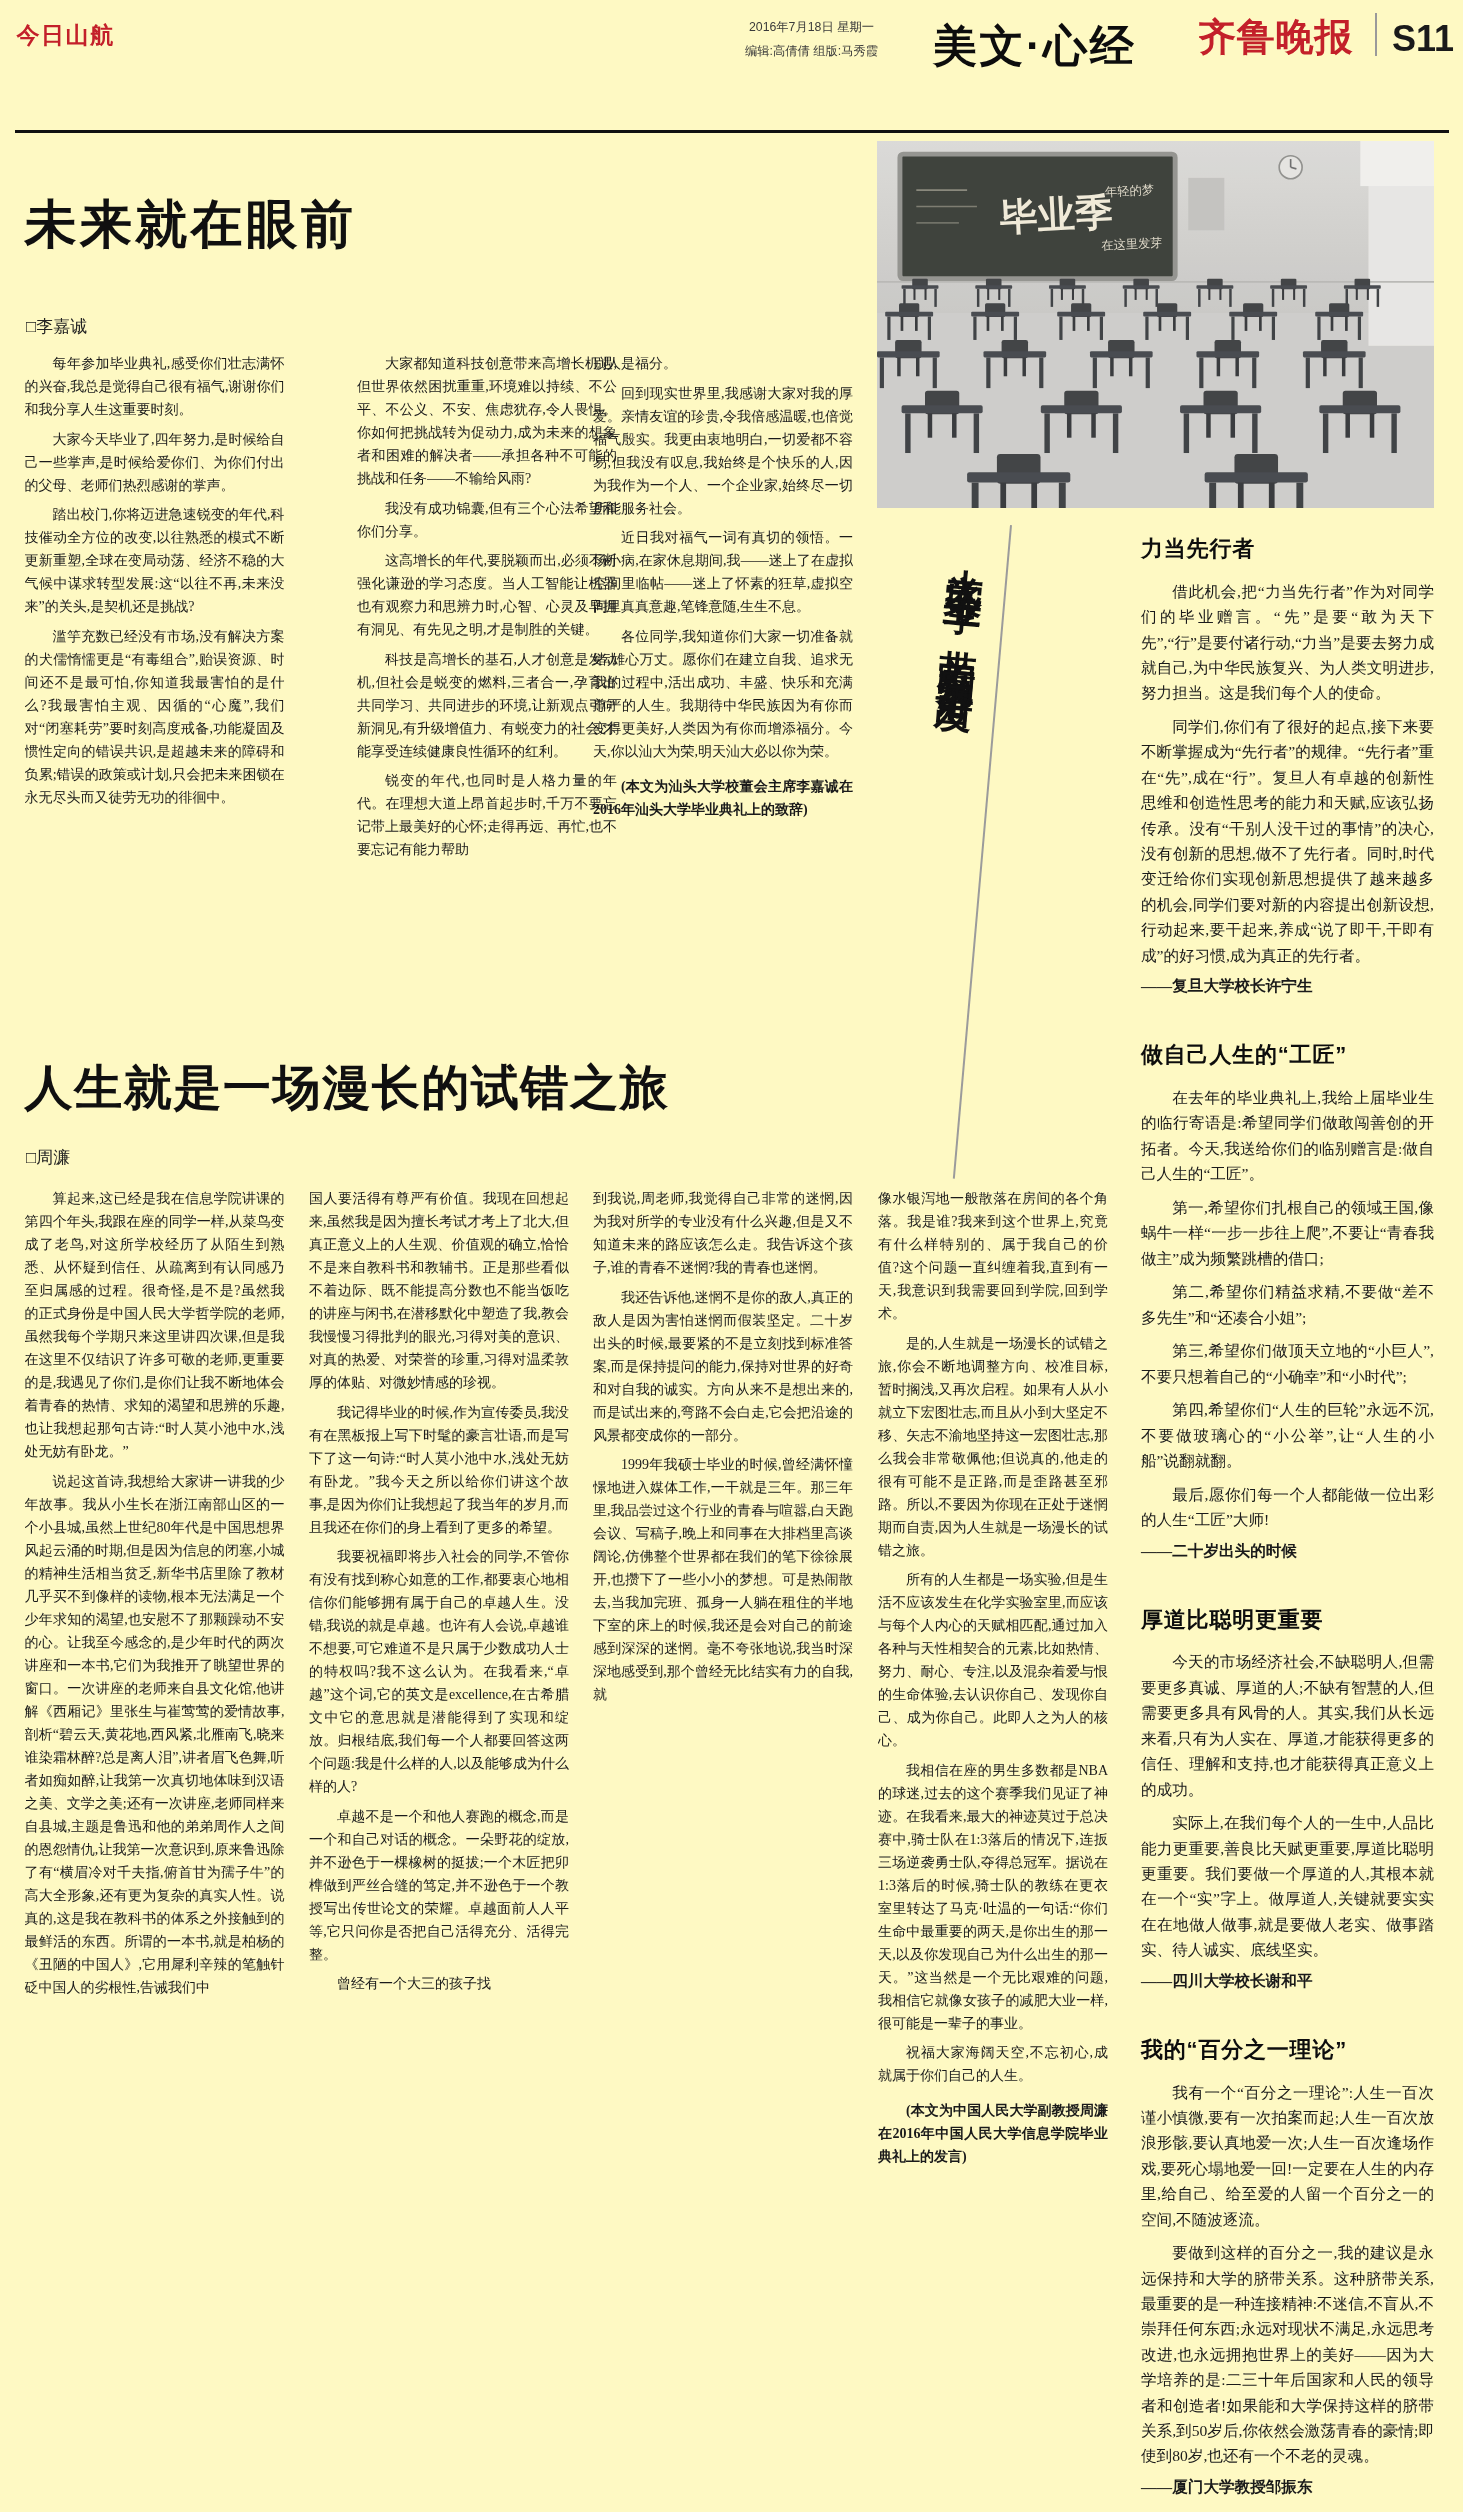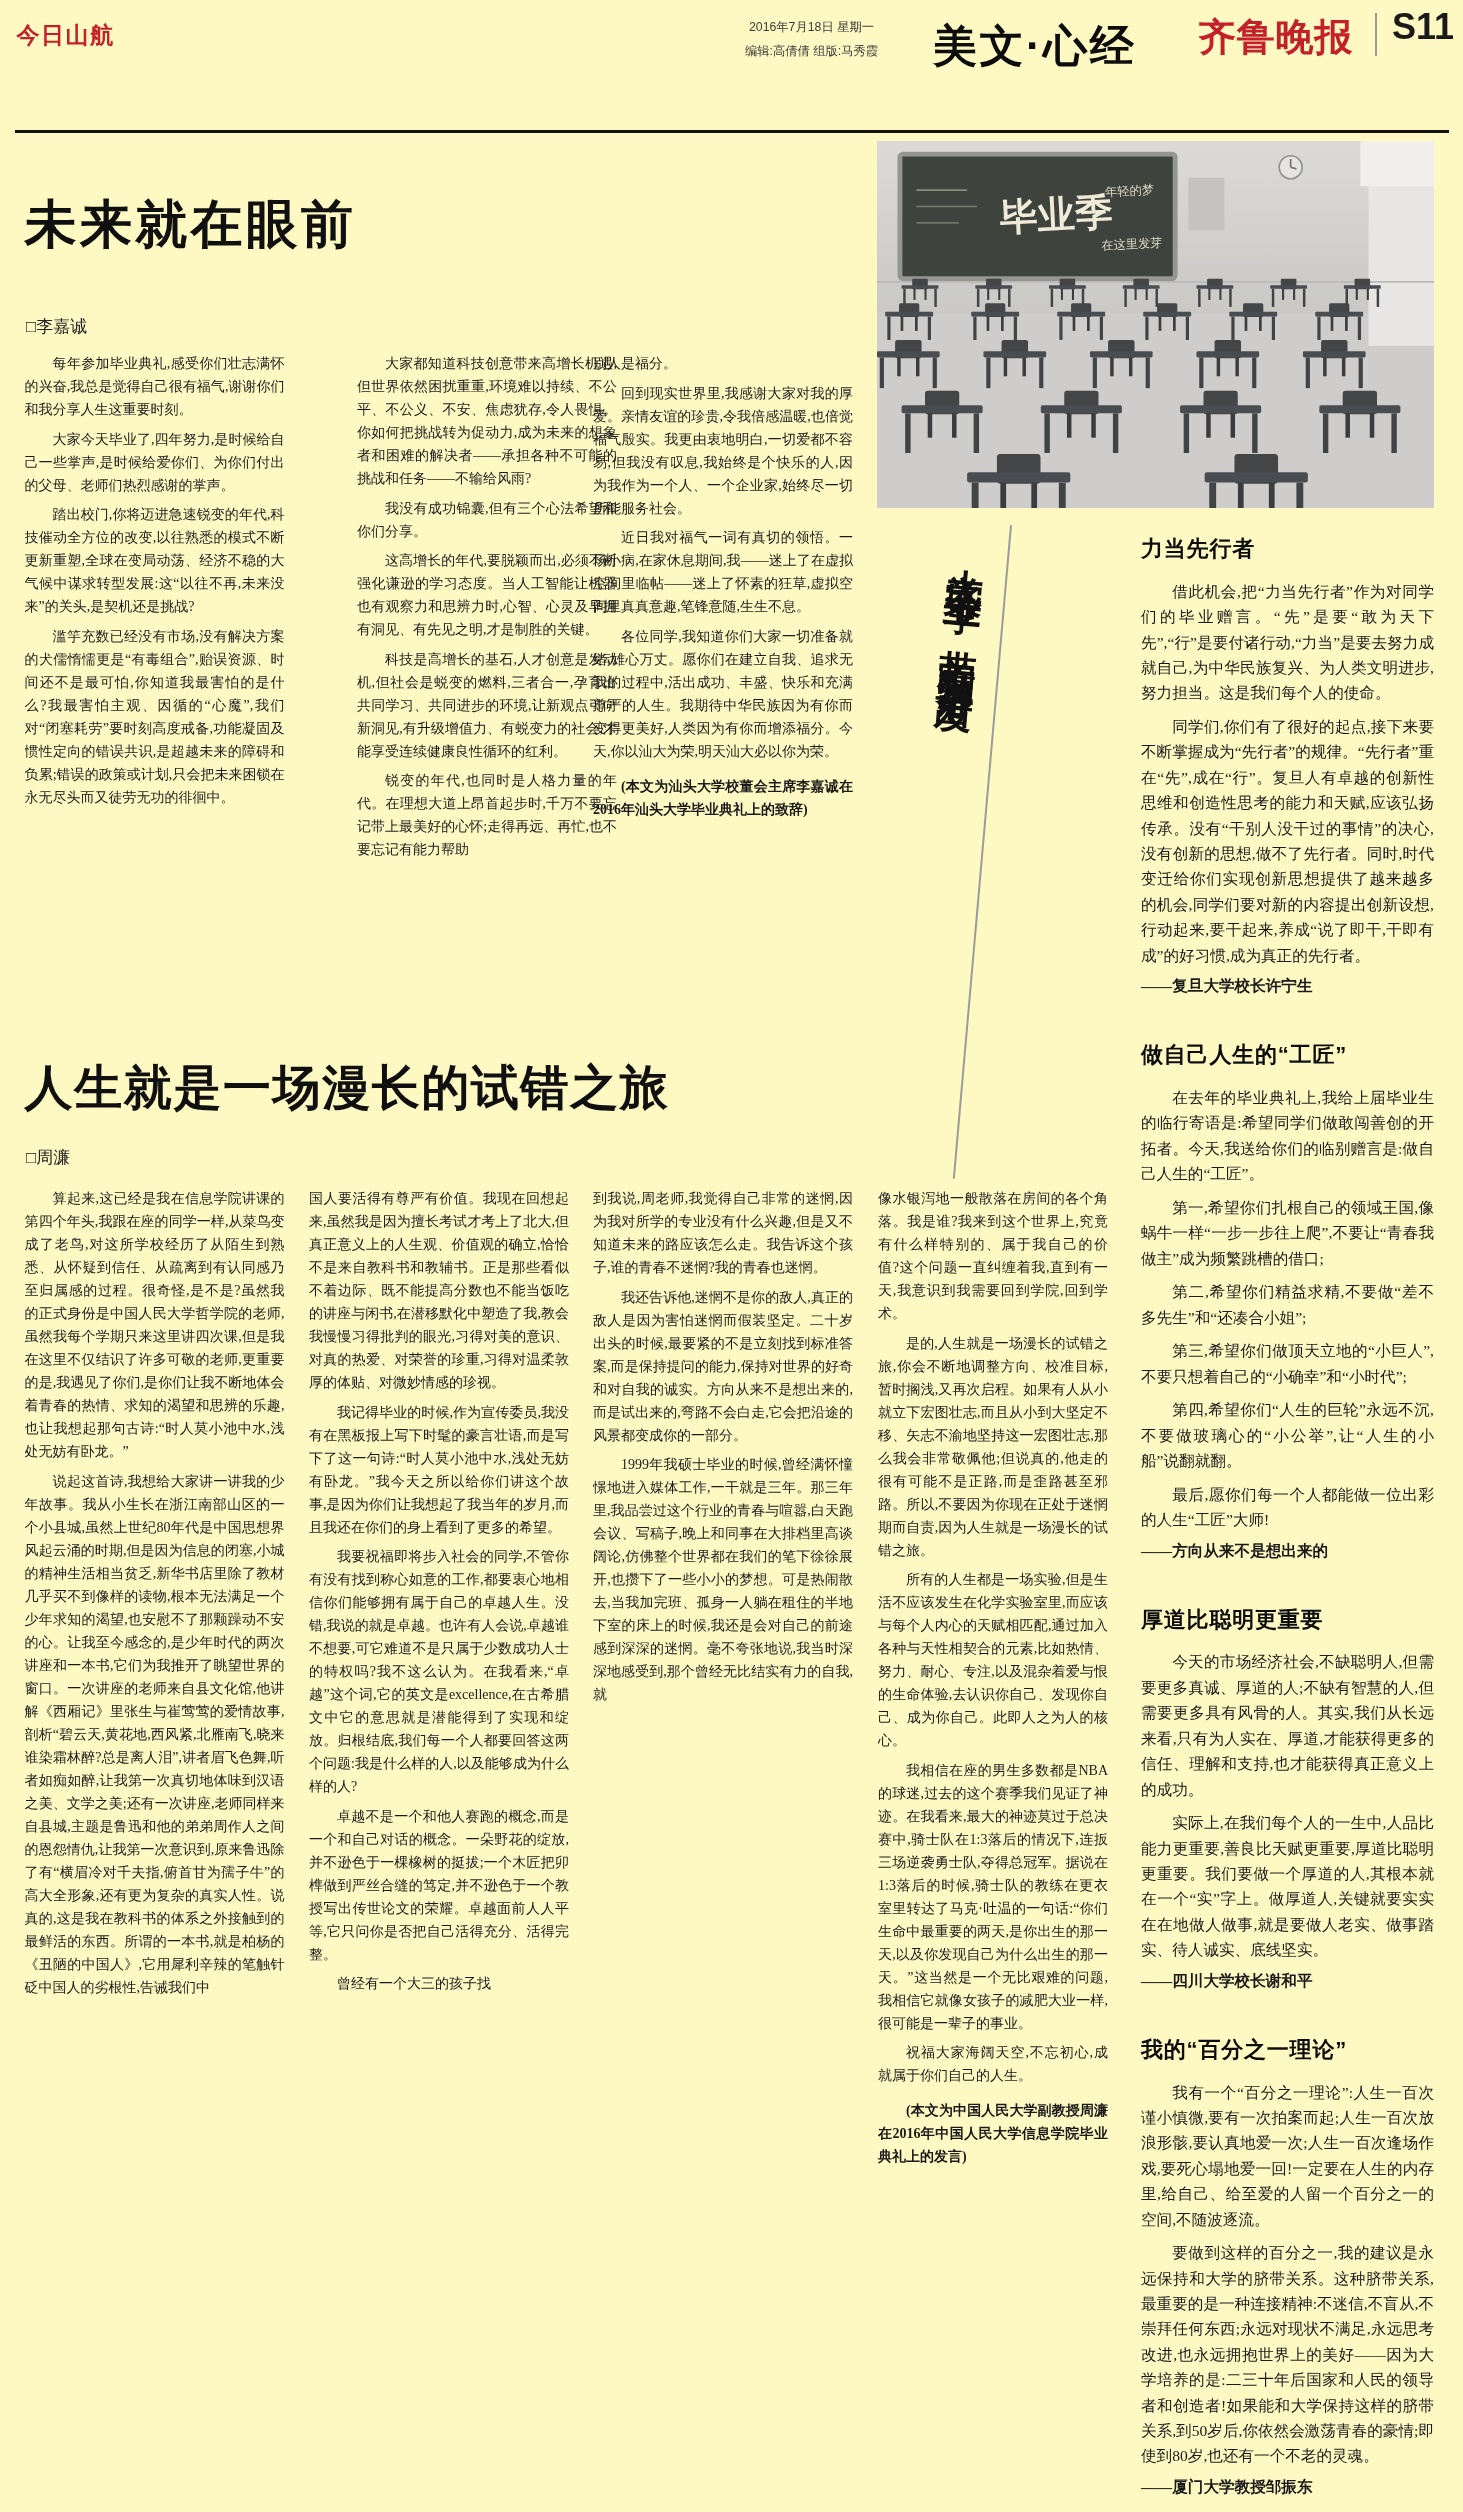--- a/index.html
+++ b/index.html
@@ -7,21 +7,21 @@
         font-family:"Liberation Serif","DejaVu Serif",serif;color:#1a1a1a;padding-left:40px;}
   .sans{font-family:"Liberation Sans","DejaVu Sans",sans-serif;}
   .abs{position:absolute;}
 
   
   .brand{left:16.4px;top:19.7px;font-size:23px;font-weight:bold;color:#c3202a;letter-spacing:1.6px;}
   .dateblock{left:705px;top:16.4px;width:213px;text-align:center;font-size:12.3px;color:#3a3a3a;line-height:1.9;}
   .section-title{left:933px;top:17px;font-size:44px;font-weight:bold;color:#0d0d0d;letter-spacing:2.5px;}
   .paper-logo{left:1198px;top:11.5px;font-size:38px;font-weight:bold;color:#c3202a;letter-spacing:0.8px;}
   .mast-divider{left:1375px;top:13px;width:1.6px;height:43px;background:#9a9a9a;}
-  .page-no{left:1392px;top:6px;font-size:36px;font-weight:600;color:#1a1a1a;}
+  .page-no{left:1392px;top:18px;font-size:36px;font-weight:600;color:#1a1a1a;}
   .header-rule{left:14.8px;top:130px;width:1434px;height:2.5px;background:#111;}
 
   
   .a1-title{left:24.6px;top:190px;font-size:52px;font-weight:bold;color:#101010;letter-spacing:3.3px;}
   .a1-author{left:26px;top:315px;font-size:17px;color:#222;}
   .a2-title{left:24.6px;top:1056px;font-size:48px;font-weight:bold;color:#101010;letter-spacing:1.6px;}
   .a2-author{left:26px;top:1146px;font-size:17px;color:#222;}
 
   .col{position:absolute;overflow:hidden;}
   .col p{margin:0 0 6.6px;font-size:14px;line-height:23px;text-align:justify;text-indent:2em;color:#1a1a1a;}
@@ -220,21 +220,21 @@
     <div class="rail-section">
       <h3>做自己人生的“工匠”</h3>
       <div class="rail-body">
           <p>在去年的毕业典礼上,我给上届毕业生的临行寄语是:希望同学们做敢闯善创的开拓者。今天,我送给你们的临别赠言是:做自己人生的“工匠”。</p>
           <p>第一,希望你们扎根自己的领域王国,像蜗牛一样“一步一步往上爬”,不要让“青春我做主”成为频繁跳槽的借口;</p>
           <p>第二,希望你们精益求精,不要做“差不多先生”和“还凑合小姐”;</p>
           <p>第三,希望你们做顶天立地的“小巨人”,不要只想着自己的“小确幸”和“小时代”;</p>
           <p>第四,希望你们“人生的巨轮”永远不沉,不要做玻璃心的“小公举”,让“人生的小船”说翻就翻。</p>
           <p>最后,愿你们每一个人都能做一位出彩的人生“工匠”大师!</p>
         </div>
-      <div class="rail-sig">——方向从来不是想出来的</div>
+      <div class="rail-sig">——二十岁出头的时候</div>
     </div>
     <div class="rail-section">
       <h3>厚道比聪明更重要</h3>
       <div class="rail-body">
           <p>今天的市场经济社会,不缺聪明人,但需要更多真诚、厚道的人;不缺有智慧的人,但需要更多具有风骨的人。其实,我们从长远来看,只有为人实在、厚道,才能获得更多的信任、理解和支持,也才能获得真正意义上的成功。</p>
           <p>实际上,在我们每个人的一生中,人品比能力更重要,善良比天赋更重要,厚道比聪明更重要。我们要做一个厚道的人,其根本就在一个“实”字上。做厚道人,关键就要实实在在地做人做事,就是要做人老实、做事踏实、待人诚实、底线坚实。</p>
         </div>
       <div class="rail-sig">——四川大学校长谢和平</div>
     </div>
     <div class="rail-section">

